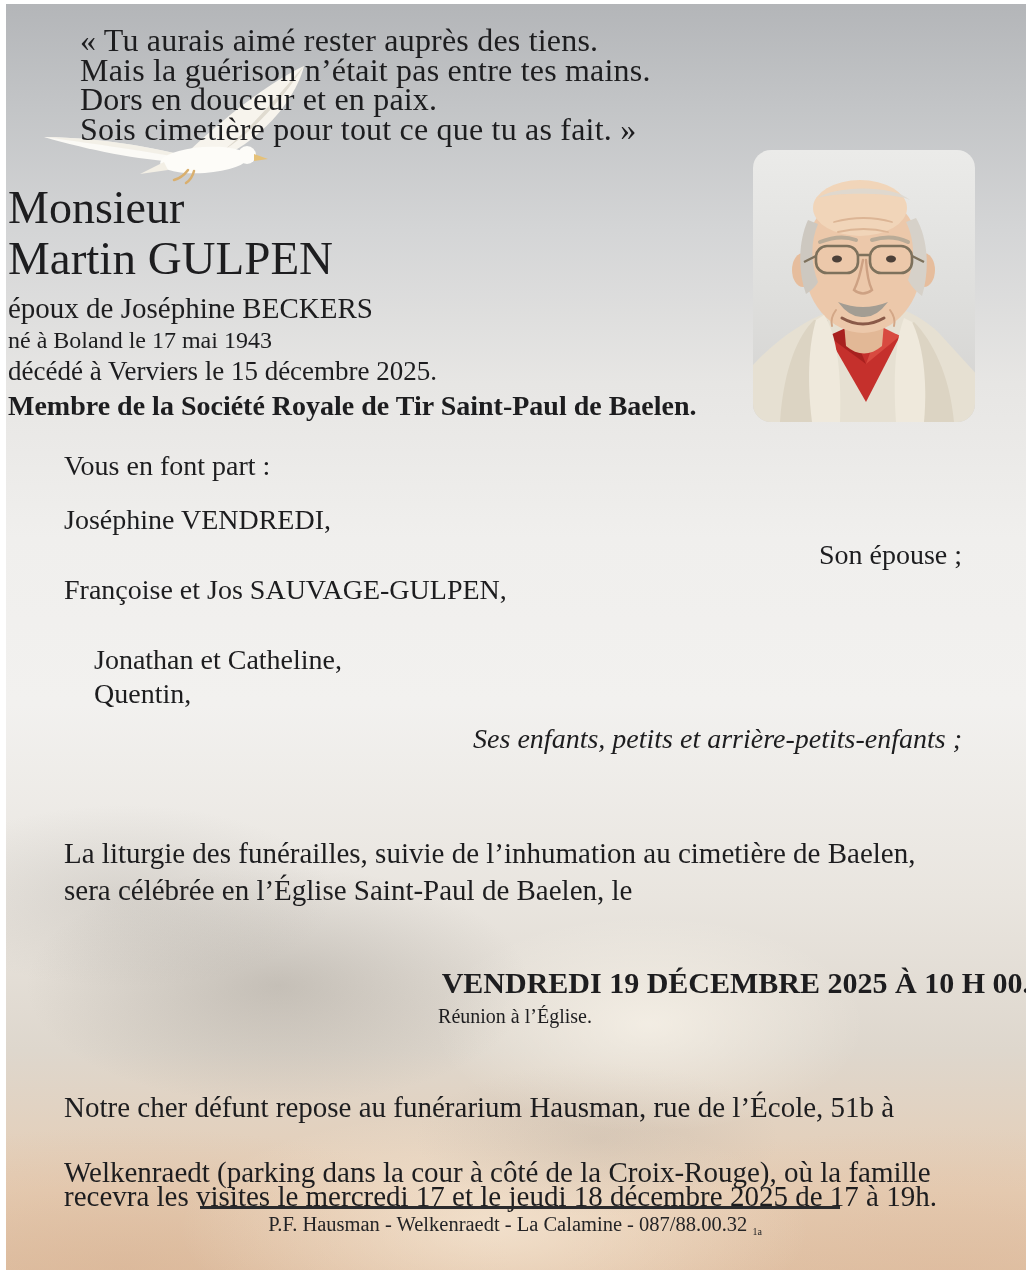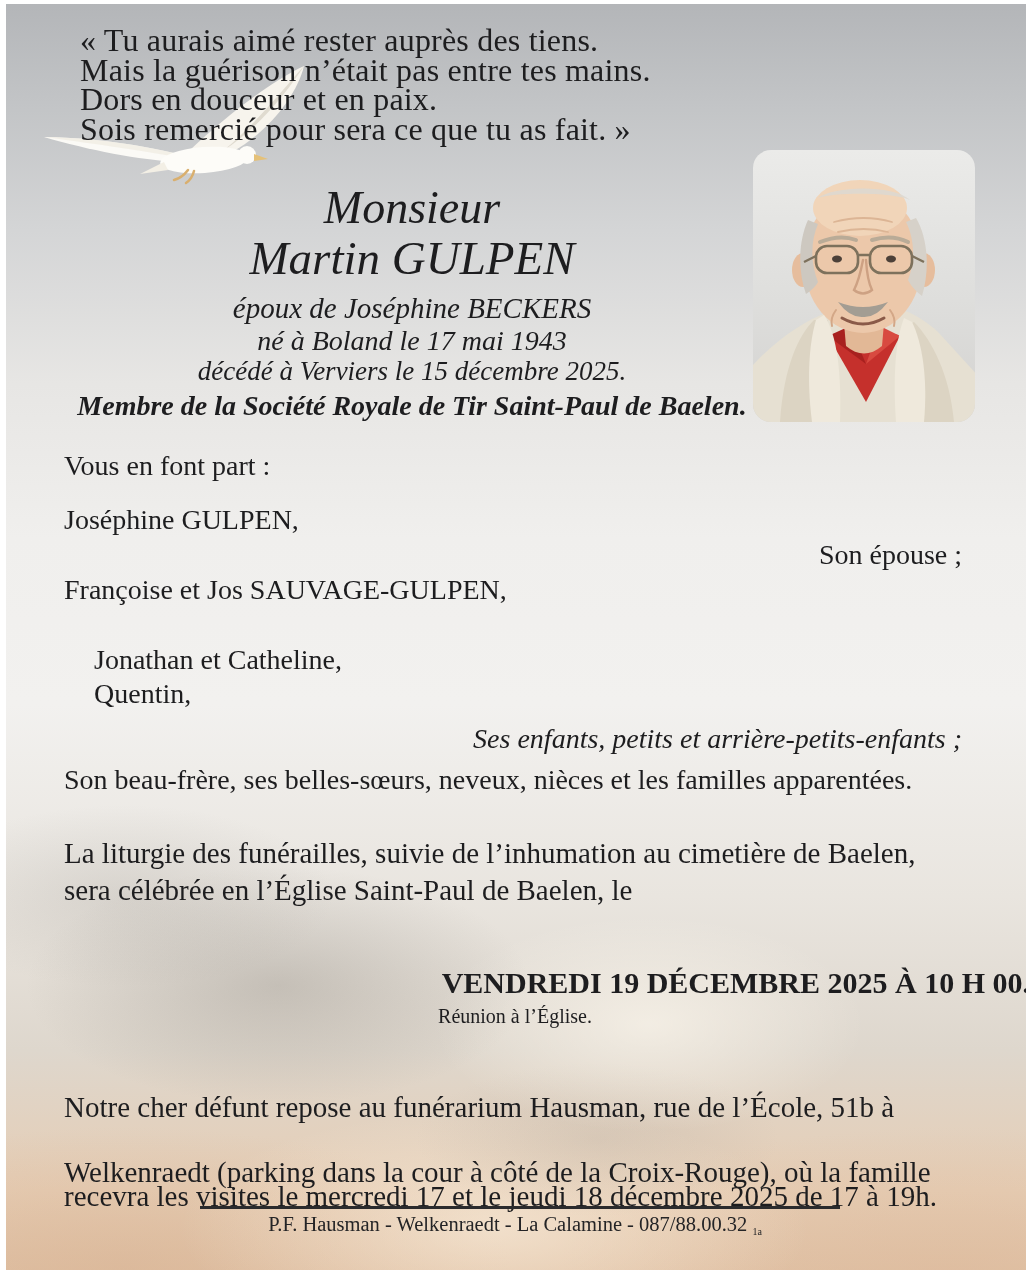--- a/index.html
+++ b/index.html
@@ -26,25 +26,25 @@
   .frame{position:absolute;background:#ffffff;z-index:40;}
   .frame.top{left:0;top:0;right:0;height:4px;}
   .frame.left{left:0;top:0;bottom:0;width:6px;}
   .frame.right{right:0;top:0;bottom:0;width:4px;}
   .frame.bottom{left:0;bottom:0;right:0;height:10px;}
   .abs{position:absolute;white-space:nowrap;}
   .quote{
     left:80px;right:0;top:26px;text-align:left;
     font-size:32px;line-height:29.5px;letter-spacing:0.2px;
   }
-  .header-block{left:0;width:824px;top:183px;text-align:center;font-style:italic;}
+  .header-block{left:8px;width:824px;top:183px;}
   .h-title{font-size:46px;line-height:49px;}
   .h-name{font-size:47px;line-height:52px;}
   .h-spouse{font-size:29px;line-height:33px;margin-top:8px;}
-  .h-born{font-size:28px;line-height:31px;}
+  .h-born{font-size:24px;line-height:31px;}
   .h-died{font-size:27px;line-height:31px;}
   .h-member{font-size:28px;line-height:33px;font-weight:bold;margin-top:2px;}
   .photo{
     position:absolute;left:753px;top:150px;width:222px;height:272px;
     border-radius:18px;overflow:hidden;
     background:linear-gradient(180deg,#ebebe9 0%,#dededc 55%,#d3d2d0 100%);
   }
   .photo svg{display:block;width:100%;height:100%;}
   .body-line{font-size:28px;line-height:33px;}
   .big-line{font-size:29px;line-height:34px;}
@@ -79,21 +79,21 @@
       <path d="M226 96 L 240 101 L 226 103 Z" fill="#e5c178"></path>
 
       <path d="M160 112 q -6 8 -14 10 M166 113 q -2 8 -8 12" stroke="#d9af6e" stroke-width="2.5" fill="none" stroke-linecap="round"></path>
     </svg>
   </div>
 
   <div class="abs quote">
     <div>« Tu aurais aimé rester auprès des tiens.</div>
     <div>Mais la guérison n’était pas entre tes mains.</div>
     <div>Dors en douceur et en paix.</div>
-    <div>Sois remercié pour sera ce que tu as fait. »</div>
+    <div>Sois cimetière pour tout ce que tu as fait. »</div>
   </div>
 
   <div class="abs header-block">
     <div class="h-title">Monsieur</div>
     <div class="h-name">Martin GULPEN</div>
     <div class="h-spouse">époux de Joséphine BECKERS</div>
     <div class="h-born">né à Boland le 17 mai 1943</div>
     <div class="h-died">décédé à Verviers le 15 décembre 2025.</div>
     <div class="h-member">Membre de la Société Royale de Tir Saint-Paul de Baelen.</div>
   </div>
@@ -138,29 +138,28 @@
       <path d="M82 160 q -6 8 -4 16 M136 160 q 6 8 4 16" stroke="#d3a787" stroke-width="2" fill="none" stroke-linecap="round"></path>
 
       <path d="M80 72 q 30 -8 58 0 M84 82 q 26 -6 50 0" stroke="#dcb595" stroke-width="1.8" fill="none" stroke-linecap="round"></path>
 
       <path d="M70 165 C 80 180, 88 210, 86 272 L 58 272 C 52 225, 56 190, 62 170 Z" fill="#efe9dc"></path>
       <path d="M150 168 C 144 184, 138 214, 142 272 L 170 272 C 174 228, 168 192, 158 172 Z" fill="#efe9dc"></path>
     </svg>
   </div>
 
   <div class="abs body-line" style="left:64px;top:449px;">Vous en font part :</div>
-  <div class="abs body-line" style="left:64px;top:503px;">Joséphine GULPEN,</div>
+  <div class="abs body-line" style="left:64px;top:503px;">Joséphine VENDREDI,</div>
   <div class="abs body-line right-line" style="right:68px;top:538px;">Son épouse ;</div>
 
   <div class="abs body-line" style="left:64px;top:573px;">Françoise et Jos SAUVAGE-GULPEN,</div>
   <div class="abs body-line" style="left:94px;top:643px;">Jonathan et Catheline,</div>
   <div class="abs body-line" style="left:94px;top:677px;">Quentin,</div>
 
   <div class="abs body-line right-line" style="right:68px;top:722px;font-style:italic;">Ses enfants, petits et arrière-petits-enfants ;</div>
-  <div class="abs body-line" style="left:64px;top:763px;">Son beau-frère, ses belles-sœurs, neveux, nièces et les familles apparentées.</div>
 
   <div class="abs big-line" style="left:64px;top:836px;">La liturgie des funérailles, suivie de l’inhumation au cimetière de Baelen,</div>
   <div class="abs big-line" style="left:64px;top:873px;">sera célébrée en l’Église Saint-Paul de Baelen, le</div>
 
   <div class="abs date-line">VENDREDI 19 DÉCEMBRE 2025 À 10 H 00.</div>
   <div class="abs meet-line">Réunion à l’Église.</div>
 
   <div class="abs big-line" style="left:64px;top:1090px;">Notre cher défunt repose au funérarium Hausman, rue de l’École, 51b à</div>
   <div class="abs big-line" style="left:64px;top:1135px;margin-top:20px;">Welkenraedt (parking dans la cour à côté de la Croix-Rouge), où la famille</div>
   <div class="abs big-line" style="left:64px;top:1179px;">recevra les visites le mercredi 17 et le jeudi 18 décembre 2025 de 17 à 19h.</div>

